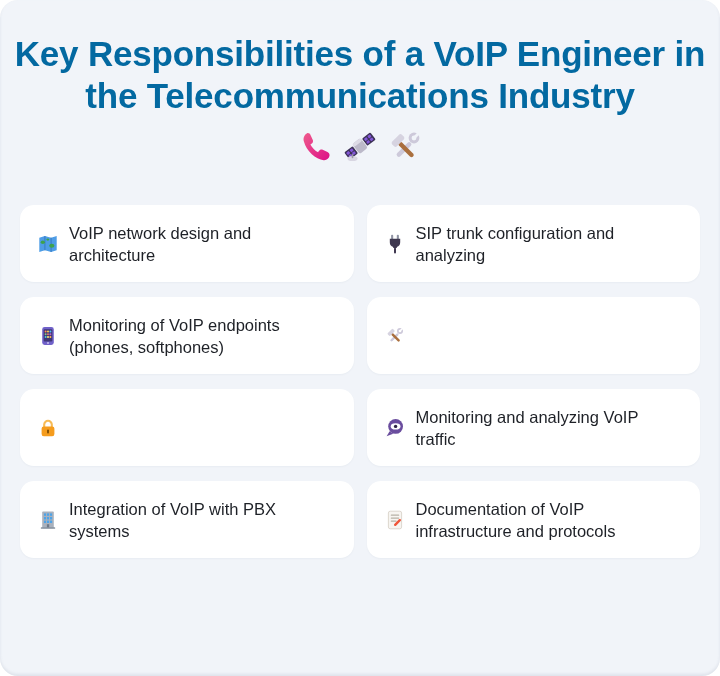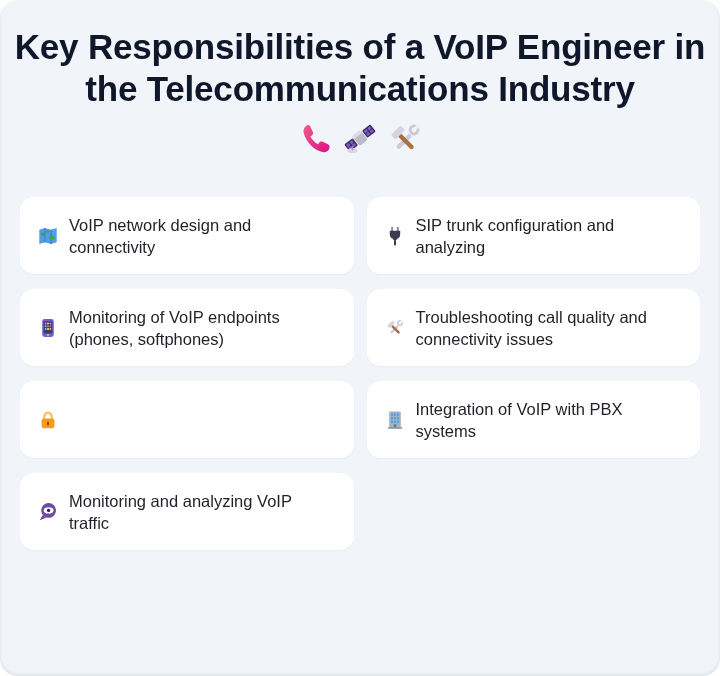--- a/index.html
+++ b/index.html
@@ -5,23 +5,23 @@
   * { margin:0; padding:0; box-sizing:border-box; }
   html,body { width:720px; height:676px; background:#ffffff;
               font-family:"Liberation Sans","DejaVu Sans",sans-serif; }
   .page {
     position:relative; width:720px; height:676px;
     background:#f1f4f9; border-radius:18px; overflow:hidden;
     padding-top:22px;
     box-shadow: inset 0 -2px 3px rgba(140,152,170,0.18);
   }
   .title {
-    width:714px; margin:4px auto; text-align:center;
+    width:714px; margin:11px auto; text-align:center;
     font-size:35px; line-height:42px; font-weight:700;
-    color:#0f172a; letter-spacing:-0.2px;
+    color:#0369a1; letter-spacing:-0.2px;
   }
   .hicons {
     display:flex; justify-content:center; align-items:center;
     gap:9px; margin-top:10px; height:38px;
   }
   .hicon { display:inline-flex; }
   .hicon svg { display:block; width:36px; height:36px; }
   .grid {
     display:grid; grid-template-columns:1fr 1fr;
     column-gap:13px; row-gap:15px;
@@ -91,21 +91,21 @@
       <div class="card">
         <span class="cicon">
           <svg viewBox="0 0 20 20">
             <path d="M1.3 3.8 L6.9 2 L13.1 3.7 L18.7 2 V16.2 L13.1 18 L6.9 16.3 L1.3 18 Z" fill="#4e9de6"></path>
             <path d="M6.9 2 V16.3 M13.1 3.7 V18" stroke="#3577bd" stroke-width="0.9" fill="none"></path>
             <ellipse cx="4.8" cy="8.2" rx="2.1" ry="1.7" fill="#3fa24c"></ellipse>
             <ellipse cx="13.8" cy="11.8" rx="2.6" ry="2" fill="#3fa24c"></ellipse>
             <ellipse cx="9.8" cy="5.6" rx="1.5" ry="1.1" fill="#3fa24c"></ellipse>
           </svg>
         </span>
-        <div class="ctext">VoIP network design and connectivity</div>
+        <div class="ctext">VoIP network design and architecture</div>
       </div>
       <div class="card">
         <span class="cicon">
           <svg viewBox="0 0 20 20">
             <rect x="6.1" y="0.8" width="2.1" height="4.6" rx="0.9" fill="#8f93a3"></rect>
             <rect x="11.8" y="0.8" width="2.1" height="4.6" rx="0.9" fill="#8f93a3"></rect>
             <path d="M4.8 4.8 h10.4 v3.4 a5.2 5.2 0 0 1 -3.4 4.9 v0.9 h-3.6 v-0.9 a5.2 5.2 0 0 1 -3.4 -4.9 Z" fill="#3f3850"></path>
             <rect x="9" y="13.4" width="2" height="6" rx="1" fill="#3f3850"></rect>
           </svg>
         </span>
@@ -134,30 +134,40 @@
         <span class="cicon">
           <svg viewBox="0 0 36 36">
             <circle cx="27" cy="9" r="5.4" fill="#cdc9da"></circle>
             <circle cx="27" cy="9" r="2.4" fill="#ffffff"></circle>
             <rect x="25.6" y="0.5" width="2.8" height="8.5" fill="#ffffff" transform="rotate(45 27 9)"></rect>
             <rect x="14.8" y="11" width="4.4" height="19" rx="2.2" fill="#cdc9da" transform="rotate(45 17 20.5)"></rect>
             <rect x="16.8" y="10.5" width="4.4" height="20" rx="2.2" fill="#aa6f3e" transform="rotate(-45 19 20.5)"></rect>
             <rect x="4.2" y="8.2" width="13.6" height="6.6" rx="2" fill="#d6d3e0" transform="rotate(-45 11 11.5)"></rect>
           </svg>
         </span>
-        <div class="ctext">Troubleshooting call quality and connectivity issues</div>
       </div>
       <div class="card">
         <span class="cicon">
           <svg viewBox="0 0 20 20">
             <path d="M6.2 9.5 V6.6 a3.8 3.8 0 0 1 7.6 0 V9.5" fill="none" stroke="#f7bb56" stroke-width="2.1"></path>
             <rect x="3.6" y="8.6" width="12.8" height="9.6" rx="2.2" fill="#f59c1d"></rect>
             <rect x="9.1" y="11.4" width="1.8" height="4" rx="0.9" fill="#7c4a00"></rect>
           </svg>
         </span>
+      </div>
+      <div class="card">
+        <span class="cicon">
+          <svg viewBox="0 0 20 20">
+            <circle cx="10.6" cy="8.4" r="7.4" fill="#6a4d9e"></circle>
+            <path d="M4.6 13.2 L1.6 18.2 L8.2 15.8 Z" fill="#6a4d9e"></path>
+            <ellipse cx="10.6" cy="8.4" rx="4.9" ry="3.1" fill="#ffffff"></ellipse>
+            <circle cx="10.6" cy="8.4" r="1.7" fill="#2d2344"></circle>
+          </svg>
+        </span>
+        <div class="ctext">Monitoring and analyzing VoIP traffic</div>
       </div>
       <div class="card">
         <span class="cicon">
           <svg viewBox="0 0 20 20">
             <rect x="4.2" y="1.6" width="11.6" height="16.6" rx="0.8" fill="#a9b1bd"></rect>
             <rect x="2.8" y="17.2" width="14.4" height="1.6" rx="0.6" fill="#8792a0"></rect>
             <g fill="#4da3e8">
               <rect x="6" y="3.4" width="2.1" height="2.4"></rect>
               <rect x="9" y="3.4" width="2.1" height="2.4"></rect>
               <rect x="12" y="3.4" width="2.1" height="2.4"></rect>
@@ -169,22 +179,21 @@
               <rect x="12" y="10.6" width="2.1" height="2.4"></rect>
             </g>
             <rect x="8.9" y="14.2" width="2.3" height="3.2" fill="#6e7988"></rect>
           </svg>
         </span>
         <div class="ctext">Integration of VoIP with PBX systems</div>
       </div>
       <div class="card">
         <span class="cicon">
           <svg viewBox="0 0 20 20">
-            <circle cx="10.6" cy="8.4" r="7.4" fill="#6a4d9e"></circle>
-            <path d="M4.6 13.2 L1.6 18.2 L8.2 15.8 Z" fill="#6a4d9e"></path>
-            <ellipse cx="10.6" cy="8.4" rx="4.9" ry="3.1" fill="#ffffff"></ellipse>
-            <circle cx="10.6" cy="8.4" r="1.7" fill="#2d2344"></circle>
+            <rect x="3.4" y="1.2" width="13.2" height="17.6" rx="1.8" fill="#f7f5f1" stroke="#d9d3ca" stroke-width="0.9"></rect>
+            <path d="M6.4 5.2 h7.2 M6.4 8.2 h7.2 M6.4 11.2 h4.6" stroke="#b7b1a6" stroke-width="1.3" stroke-linecap="round" fill="none"></path>
+            <line x1="14.8" y1="10.2" x2="10.2" y2="14.8" stroke="#f0563a" stroke-width="2.4" stroke-linecap="round"></line>
           </svg>
         </span>
-        <div class="ctext">Monitoring and analyzing VoIP traffic</div>
+        <div class="ctext">Documentation of VoIP infrastructure and protocols</div>
       </div>
     </div>
 </div>
 
 </body></html>

